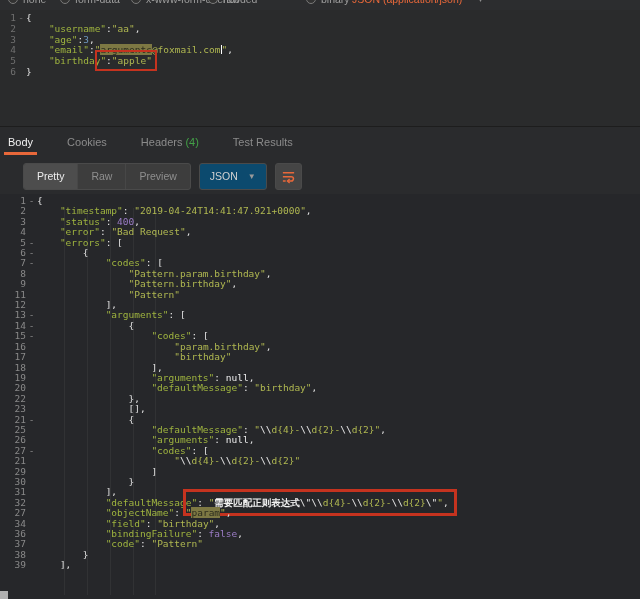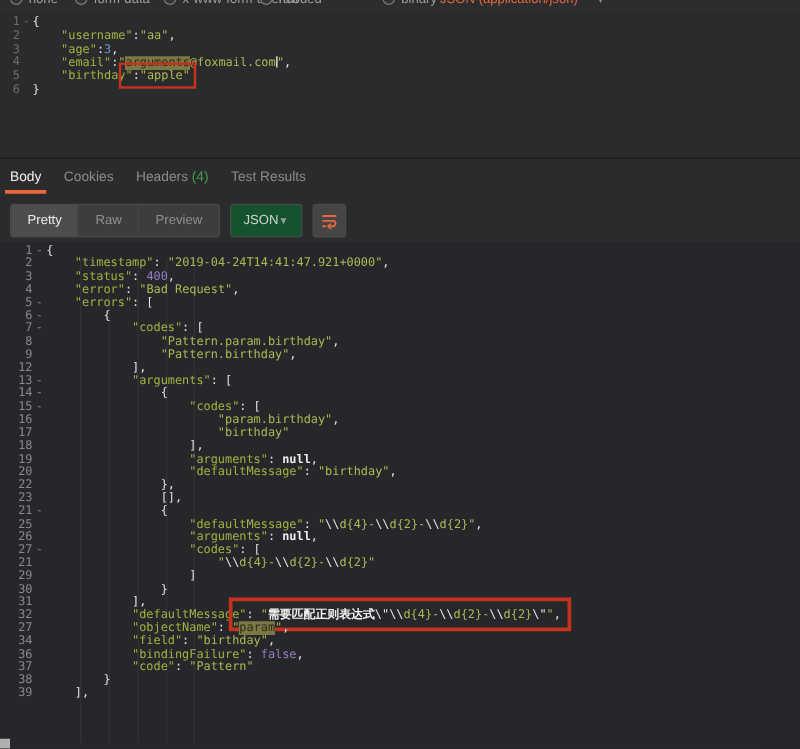--- a/index.html
+++ b/index.html
@@ -28,43 +28,43 @@
   .ct{white-space:pre;flex:none;}
   .guide{position:absolute;top:14px;bottom:4px;width:1px;background:rgba(255,255,255,0.05);}
 
   
   .tk-w{color:#d5d5d5}
   .tk-p{color:#e2e2e2}
   .tk-k{color:#9fb43f}
   .tk-s{color:#b0b851}
   .tk-numb{color:#6f98c0}
   .tk-pur{color:#9b7cc6}
-  .tk-nul{color:#ededed;font-weight:bold}
+  .tk-nul{color:#ededed;font-weight:normal}
   .tk-esc{color:#e8e8e8}
   .tk-cn{color:#f2f2f2;font-weight:bold}
   .tk-hl{background:#7d7843;color:#2b2b1d}
   .tk-cur{display:inline-block;width:0;border-left:1px solid #fff;height:9px;vertical-align:-1px;}
   .tk-box{outline:2px solid #c5331f;outline-offset:3px;}
   #response-editor .tk-box{outline-width:3px;outline-offset:5px;}
 
   
   .tabs-bar{position:absolute;top:126px;left:0;width:640px;height:32px;background:#2a2b2d;border-top:1px solid #1d1d1d;box-sizing:border-box;}
-  .tabs{display:flex;gap:18px;padding:9px 0 0 8px;font-size:11px;color:#8b8b8b;}
+  .tabs{display:flex;gap:34px;padding:9px 0 0 8px;font-size:11px;color:#8b8b8b;}
   .tab{position:relative;white-space:nowrap;}
   .tab.active{color:#f1f1f1;}
   .tab.active::after{content:"";position:absolute;left:-4px;right:-4px;bottom:-7px;height:3px;background:#e8683a;}
   .tab .count{color:#43a047;margin-left:3px;}
 
   
-  .toolbar{position:absolute;top:158px;left:0;width:640px;height:36px;background:#2a2b2d;display:flex;align-items:center;gap:8px;padding-left:8px;box-sizing:border-box;}
+  .toolbar{position:absolute;top:158px;left:0;width:640px;height:36px;background:#2a2b2d;display:flex;align-items:center;gap:8px;padding-left:23px;box-sizing:border-box;}
   .btn-group{display:flex;border:1px solid #4a4a4a;border-radius:3px;overflow:hidden;background:#3d3d3d;height:25px;}
   .vbtn{padding:0 13px;font-size:10.5px;color:#8f8f8f;display:flex;align-items:center;}
   .vbtn.active{background:#4d4d4d;color:#ececec;}
   .vbtn + .vbtn{border-left:1px solid #474747;}
-  .fmt{display:flex;align-items:center;padding:0 10px;border:1px solid #4a4a4a;border-radius:3px;background:#14532d;height:25px;font-size:10.5px;color:#d2d2d2;}
+  .fmt{display:flex;align-items:center;gap:10px;padding:0 10px;border:1px solid #4a4a4a;border-radius:3px;background:#0c4a6e;height:25px;font-size:10.5px;color:#d2d2d2;}
   .fmt .caret{color:#9a9a9a;font-size:8px;}
   .wrap-btn{width:25px;height:25px;border:1px solid #4a4a4a;border-radius:3px;background:#454545;display:flex;align-items:center;justify-content:center;}
 
   .scroll-corner{position:absolute;left:0;bottom:0;width:8px;height:8px;background:#b0b0b0;}
 </style>
 </head>
 <body>
 
 <div id="frame">
 
@@ -199,20 +199,25 @@
         <span class="ln">8</span>
         <span class="fold"></span>
         <span class="ct"><span class="tk-w">                </span><span class="tk-s">"Pattern.param.birthday"</span><span class="tk-p">,</span></span>
       </div>
       <div class="code-line">
         <span class="ln">9</span>
         <span class="fold"></span>
         <span class="ct"><span class="tk-w">                </span><span class="tk-s">"Pattern.birthday"</span><span class="tk-p">,</span></span>
       </div>
       <div class="code-line">
+        <span class="ln">11</span>
+        <span class="fold"></span>
+        <span class="ct"><span class="tk-w">                </span><span class="tk-s">"Pattern"</span></span>
+      </div>
+      <div class="code-line">
         <span class="ln">12</span>
         <span class="fold"></span>
         <span class="ct"><span class="tk-w">            </span><span class="tk-p">],</span></span>
       </div>
       <div class="code-line">
         <span class="ln">13</span>
         <span class="fold">-</span>
         <span class="ct"><span class="tk-w">            </span><span class="tk-k">"arguments"</span><span class="tk-p">: [</span></span>
       </div>
       <div class="code-line">

